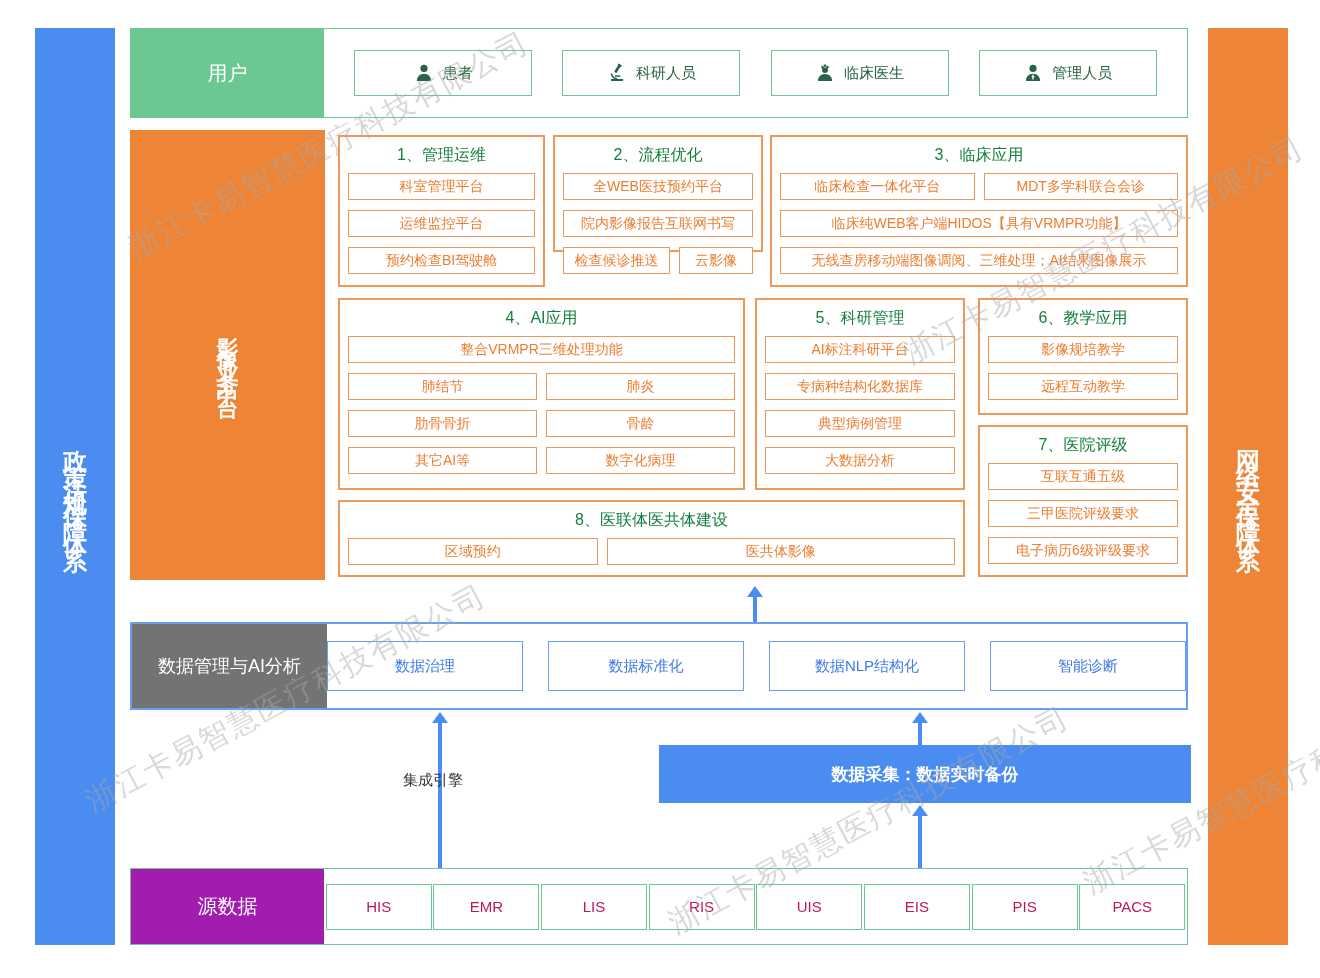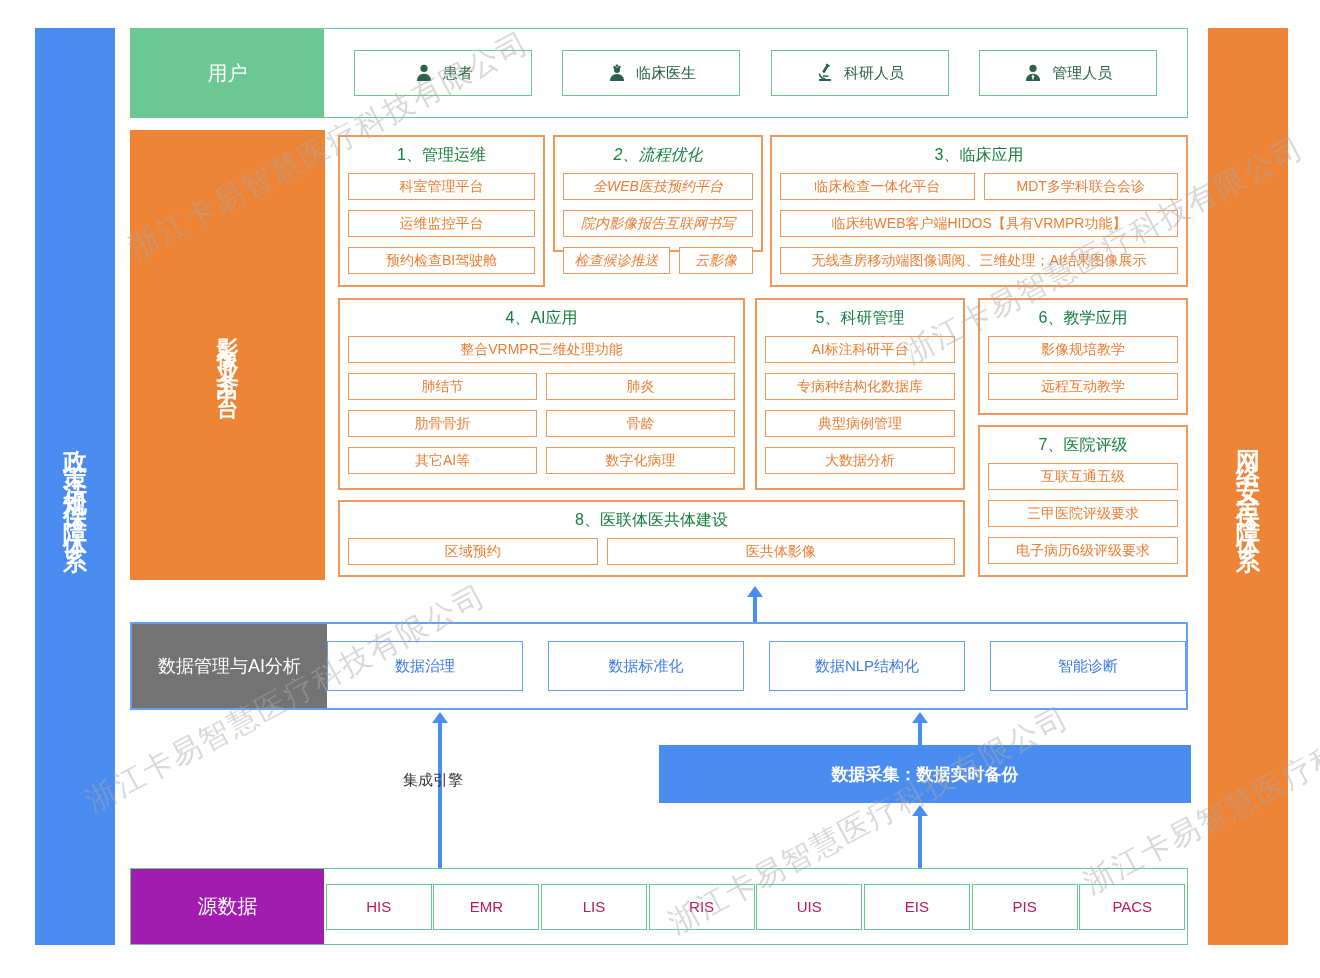--- a/index.html
+++ b/index.html
@@ -88,65 +88,65 @@
     <div class="users-items">
       <div class="user-box">
         <svg viewBox="0 0 24 24">
             <circle cx="12" cy="6.5" r="4.3"></circle>
             <path d="M3.5 21.5c0-5.2 3.7-8.6 8.5-8.6s8.5 3.4 8.5 8.6z"></path>
           </svg>
         <span>患者</span>
       </div>
       <div class="user-box">
         <svg viewBox="0 0 24 24">
+            <g transform="rotate(32 12 8)">
+              <rect x="10.4" y="1.5" width="3.2" height="10.5" rx="1"></rect>
+              <rect x="9.6" y="0.6" width="4.8" height="2.2" rx="0.6"></rect>
+            </g>
+            <path d="M6.2 12.5c.6 3 3 5.2 6.3 5.6l-.3 1.8c-4.2-.5-7.3-3.4-7.9-7.1z"></path>
+            <rect x="9.5" y="14.8" width="6.5" height="1.8"></rect>
+            <rect x="4.5" y="19.3" width="15" height="2.2" rx="1"></rect>
+          </svg>
+        <span>科研人员</span>
+      </div>
+      <div class="user-box">
+        <svg viewBox="0 0 24 24">
             <path d="M7.5 3.5h9l-.6 3H8.1z"></path>
             <circle cx="12" cy="8.5" r="3.6"></circle>
             <path d="M3.5 21.5c0-5 3.7-8.3 8.5-8.3s8.5 3.3 8.5 8.3z"></path>
             <rect x="11" y="1" width="2" height="4.6" fill="#fff"></rect>
             <rect x="9.7" y="2.3" width="4.6" height="2" fill="#fff"></rect>
             <rect x="11.2" y="1.6" width="1.6" height="3.4"></rect>
             <rect x="10.3" y="2.5" width="3.4" height="1.6"></rect>
           </svg>
         <span>临床医生</span>
       </div>
       <div class="user-box">
         <svg viewBox="0 0 24 24">
-            <g transform="rotate(32 12 8)">
-              <rect x="10.4" y="1.5" width="3.2" height="10.5" rx="1"></rect>
-              <rect x="9.6" y="0.6" width="4.8" height="2.2" rx="0.6"></rect>
-            </g>
-            <path d="M6.2 12.5c.6 3 3 5.2 6.3 5.6l-.3 1.8c-4.2-.5-7.3-3.4-7.9-7.1z"></path>
-            <rect x="9.5" y="14.8" width="6.5" height="1.8"></rect>
-            <rect x="4.5" y="19.3" width="15" height="2.2" rx="1"></rect>
-          </svg>
-        <span>科研人员</span>
-      </div>
-      <div class="user-box">
-        <svg viewBox="0 0 24 24">
             <circle cx="12" cy="6.5" r="4.3"></circle>
             <path d="M3.5 21.5c0-5.2 3.7-8.6 8.5-8.6s8.5 3.4 8.5 8.6z"></path>
             <path d="M12 13.5l-1.6 2.6 1.6 5 1.6-5z" fill="#fff" opacity="0.9"></path>
           </svg>
         <span>管理人员</span>
       </div>
     </div>
   </div>
 
   <div class="platform-label">影像业务中台</div>
 
   <div class="platform-content">
 
     <div class="sec" style="left:8px; top:5px; width:207px; height:152px;">
       <div class="sec-title">1、管理运维</div>
       <div class="oitem">科室管理平台</div>
       <div class="oitem">运维监控平台</div>
       <div class="oitem">预约检查BI驾驶舱</div>
     </div>
 
-    <div class="sec" style="left:223px; top:5px; width:210px; height:117px;font-style:italic;">
+    <div class="sec" style="left:223px; top:5px; width:210px; height:117px;">
       <div class="sec-title">2、流程优化</div>
       <div class="oitem">全WEB医技预约平台</div>
       <div class="oitem">院内影像报告互联网书写</div>
       <div class="irow">
         <div class="oitem" style="flex:1.45;">检查候诊推送</div>
         <div class="oitem">云影像</div>
       </div>
     </div>
 
     <div class="sec" style="left:440px; top:5px; width:418px; height:152px;">

